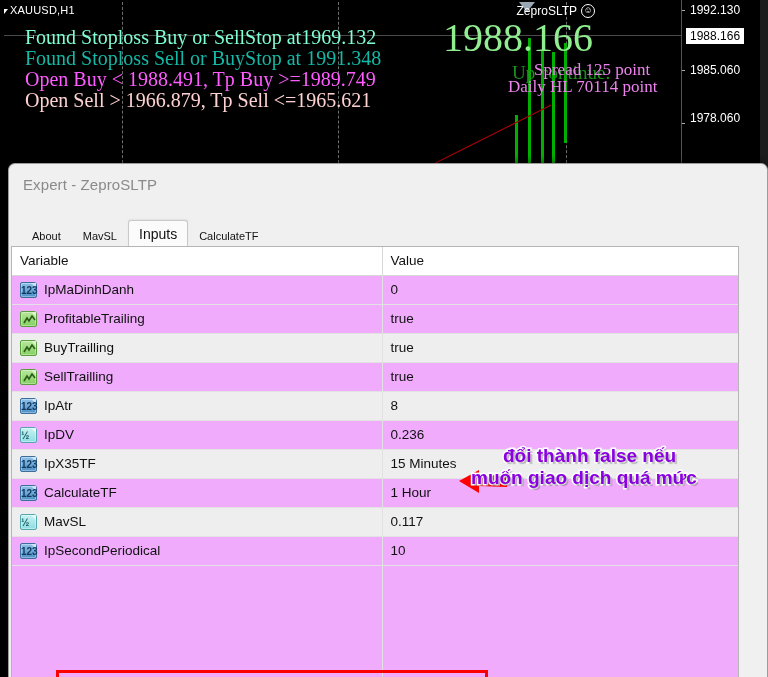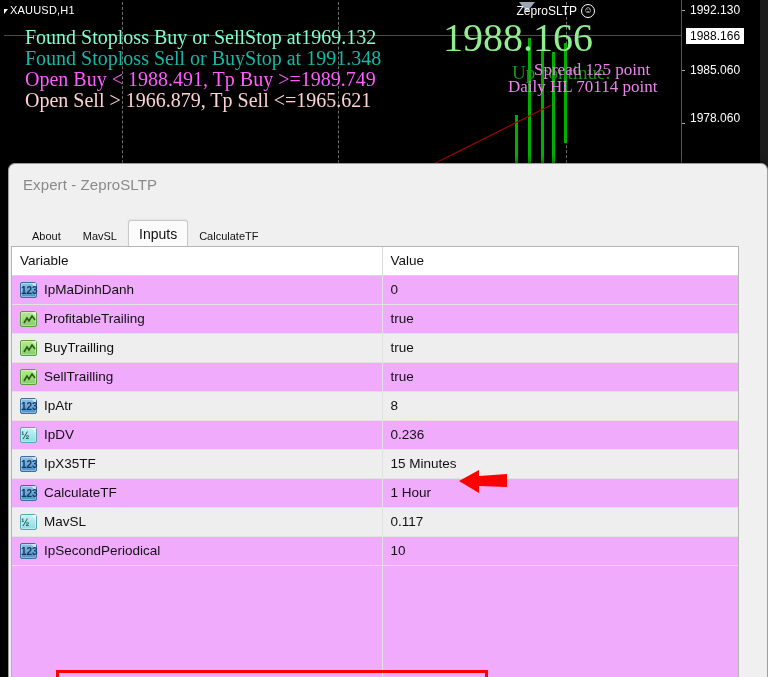--- a/index.html
+++ b/index.html
@@ -409,15 +409,19 @@
           </tbody>
       </table>
     </div>
 
     <div class="redbox"></div>
 
     <svg class="arrow" width="52" height="30" viewBox="0 0 52 30">
       <path d="M2 14 L22 3 L22 9 L50 7 L50 20 L22 19 L22 26 Z" fill="#ff0000"></path>
     </svg>
 
+    <div class="annot">
+      <span>đổi thành false nếu</span>
+      <span class="l2">muốn giao dịch quá mức</span>
+    </div>
 
   </div>
 </div>
 
 </body></html>

